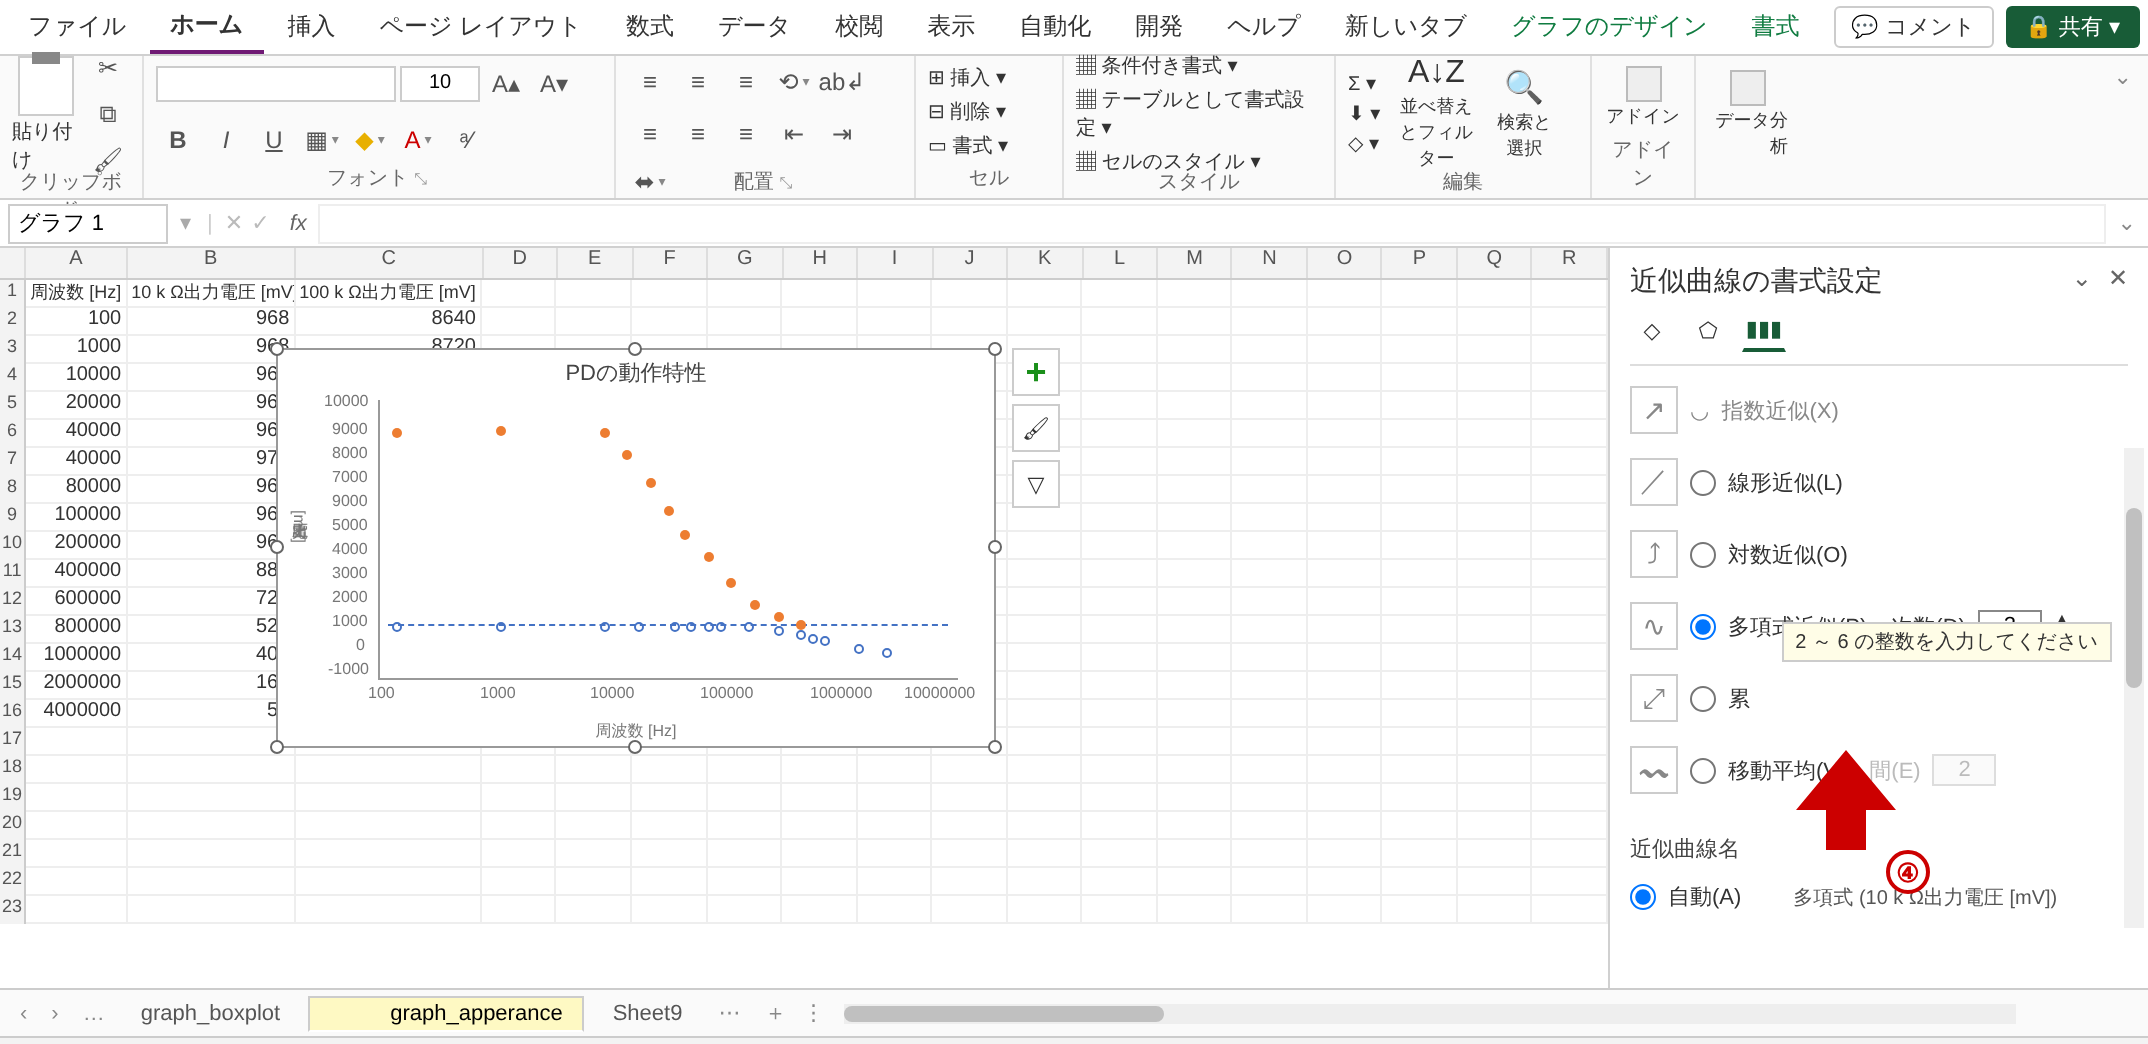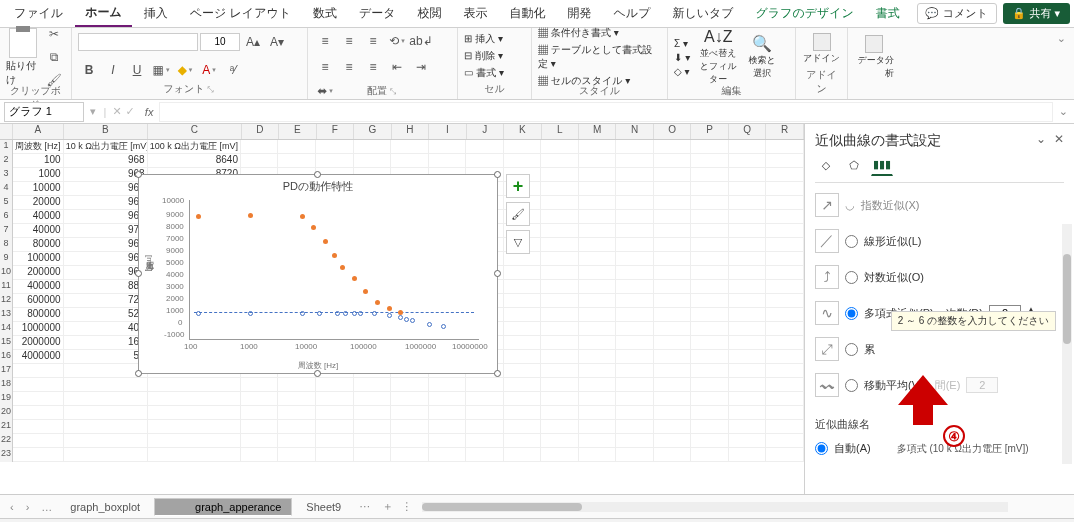--- a/index.html
+++ b/index.html
@@ -94,21 +94,21 @@
   .autotext { font-size:10px; color:#555; margin-left: 20px;}
 
   .pane-scroll { position:absolute; right:2px; top:100px; bottom:30px; width:10px; background:#f0f0f0;}
   .pane-thumb { position:absolute; top:30px; width:8px; left:1px; height:90px; background:#c0c0c0; border-radius:4px;}
 
   .pane-close { position:absolute; top:8px; right:10px; display:flex; gap:8px; font-size:12px; color:#666;}
 
   
   .sheettabs { display:flex; align-items:center; height:24px; border-top:1px solid #ccc; padding:0 6px; gap:4px; background:#fafafa;}
   .stab { padding:2px 10px; font-size:11px; color:#555; }
-  .stab.active { background:#a3a3a3; border:1px solid #ccc; border-bottom:1px solid #fff; color:#000;padding-left:40px;}
+  .stab.active { background:#fef9c3; border:1px solid #ccc; border-bottom:1px solid #fff; color:#000;padding-left:40px;}
   .navbtn { color:#888; padding:0 4px;}
   .hscroll { flex:1; height:10px; background:#eee; margin:0 60px 0 6px; position:relative;}
   .hthumb { position:absolute; left:0; width:160px; height:8px; top:1px; background:#c0c0c0; border-radius:4px;}
 
   
   .status { display:flex; align-items:center; height:22px; border-top:1px solid #ccc; background:#f3f3f3; font-size:10px; color:#555; padding:0 8px; gap:12px;}
   .status .right { margin-left:auto; display:flex; align-items:center; gap:8px;}
   .viewbtn { width:18px;height:16px;border:1px solid #ccc;display:inline-block;}
 
   svg { overflow: visible; }

